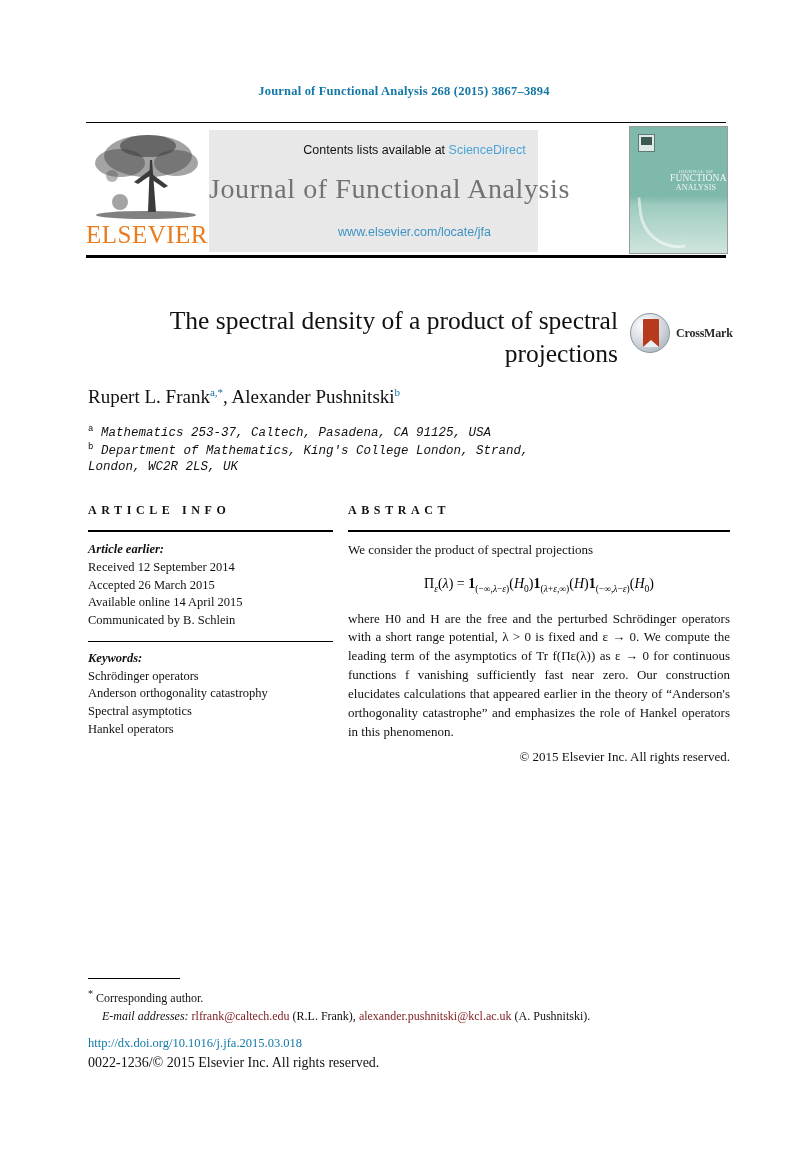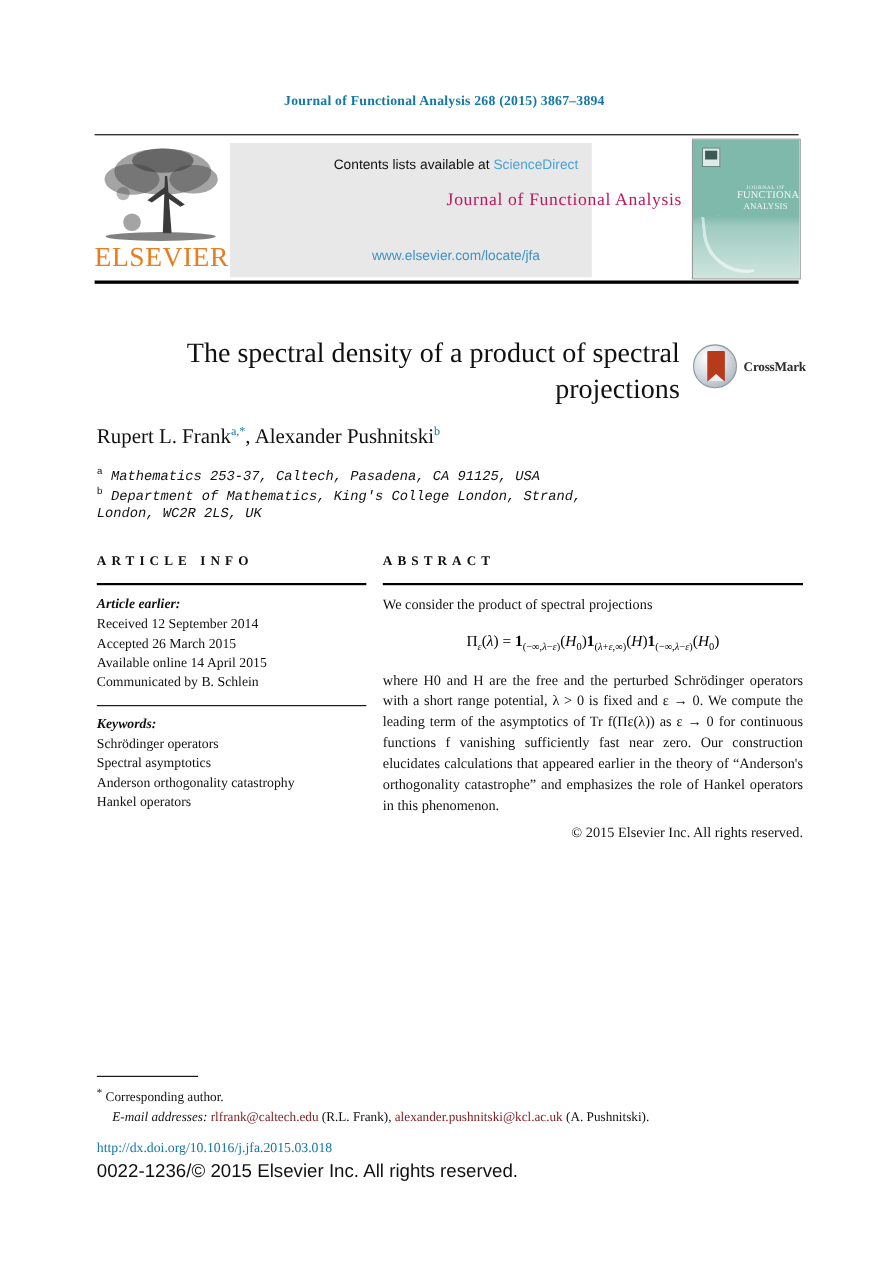--- a/index.html
+++ b/index.html
@@ -95,24 +95,24 @@
     font-size: 12.5px;
     color: #111;
   }
   .contents-line .sd {
     color: #4aa3d8;
   }
   .journal-title {
     position: absolute;
     left: 0; top: 43px;
     width: 411px;
-    text-align: right;
-    font-family: "Liberation Serif", serif;
-    font-size: 16px;
-    color: #be185d;
+    text-align: left;
+    font-family: "Liberation Serif", serif;
+    font-size: 28px;
+    color: #737373;
     letter-spacing: 0.6px;
   }
   .journal-url {
     position: absolute;
     left: 0; top: 95px;
     width: 411px;
     text-align: center;
     font-family: "Liberation Sans", sans-serif;
     font-size: 12.5px;
     color: #3e93c4;
@@ -355,22 +355,22 @@
     left: 88px; top: 1035px;
     width: 500px;
   }
   .doi-line {
     font-family: "Liberation Serif", serif;
     font-size: 12.5px;
     color: #1378a5;
     line-height: 1.4;
   }
   .issn-line {
-    font-family: Liberation Sans, sans-serif;
-    font-size: 17px;
+    font-family: Liberation Serif, serif;
+    font-size: 14px;
     color: #111;
     line-height: 1.4;
   }
   .star-sup { vertical-align: super; font-size: 10px; }
 </style>
 </head>
 <body>
 
 <div class="page">
 
@@ -458,22 +458,22 @@
       <div>Accepted 26 March 2015</div>
       <div>Available online 14 April 2015</div>
       <div>Communicated by B. Schlein</div>
     </div>
 
     <div class="hr-thin"></div>
 
     <div class="info-line">
       <div class="italic-label">Keywords:</div>
       <div>Schrödinger operators</div>
+      <div>Anderson orthogonality catastrophy</div>
       <div>Spectral asymptotics</div>
-      <div>Anderson orthogonality catastrophy</div>
       <div>Hankel operators</div>
     </div>
   </div>
 
   <div class="col-right">
     <div class="sec-head">ABSTRACT</div>
     <div class="hr-thick"></div>
 
     <p class="abs-para">We consider the product of spectral projections</p>
 

